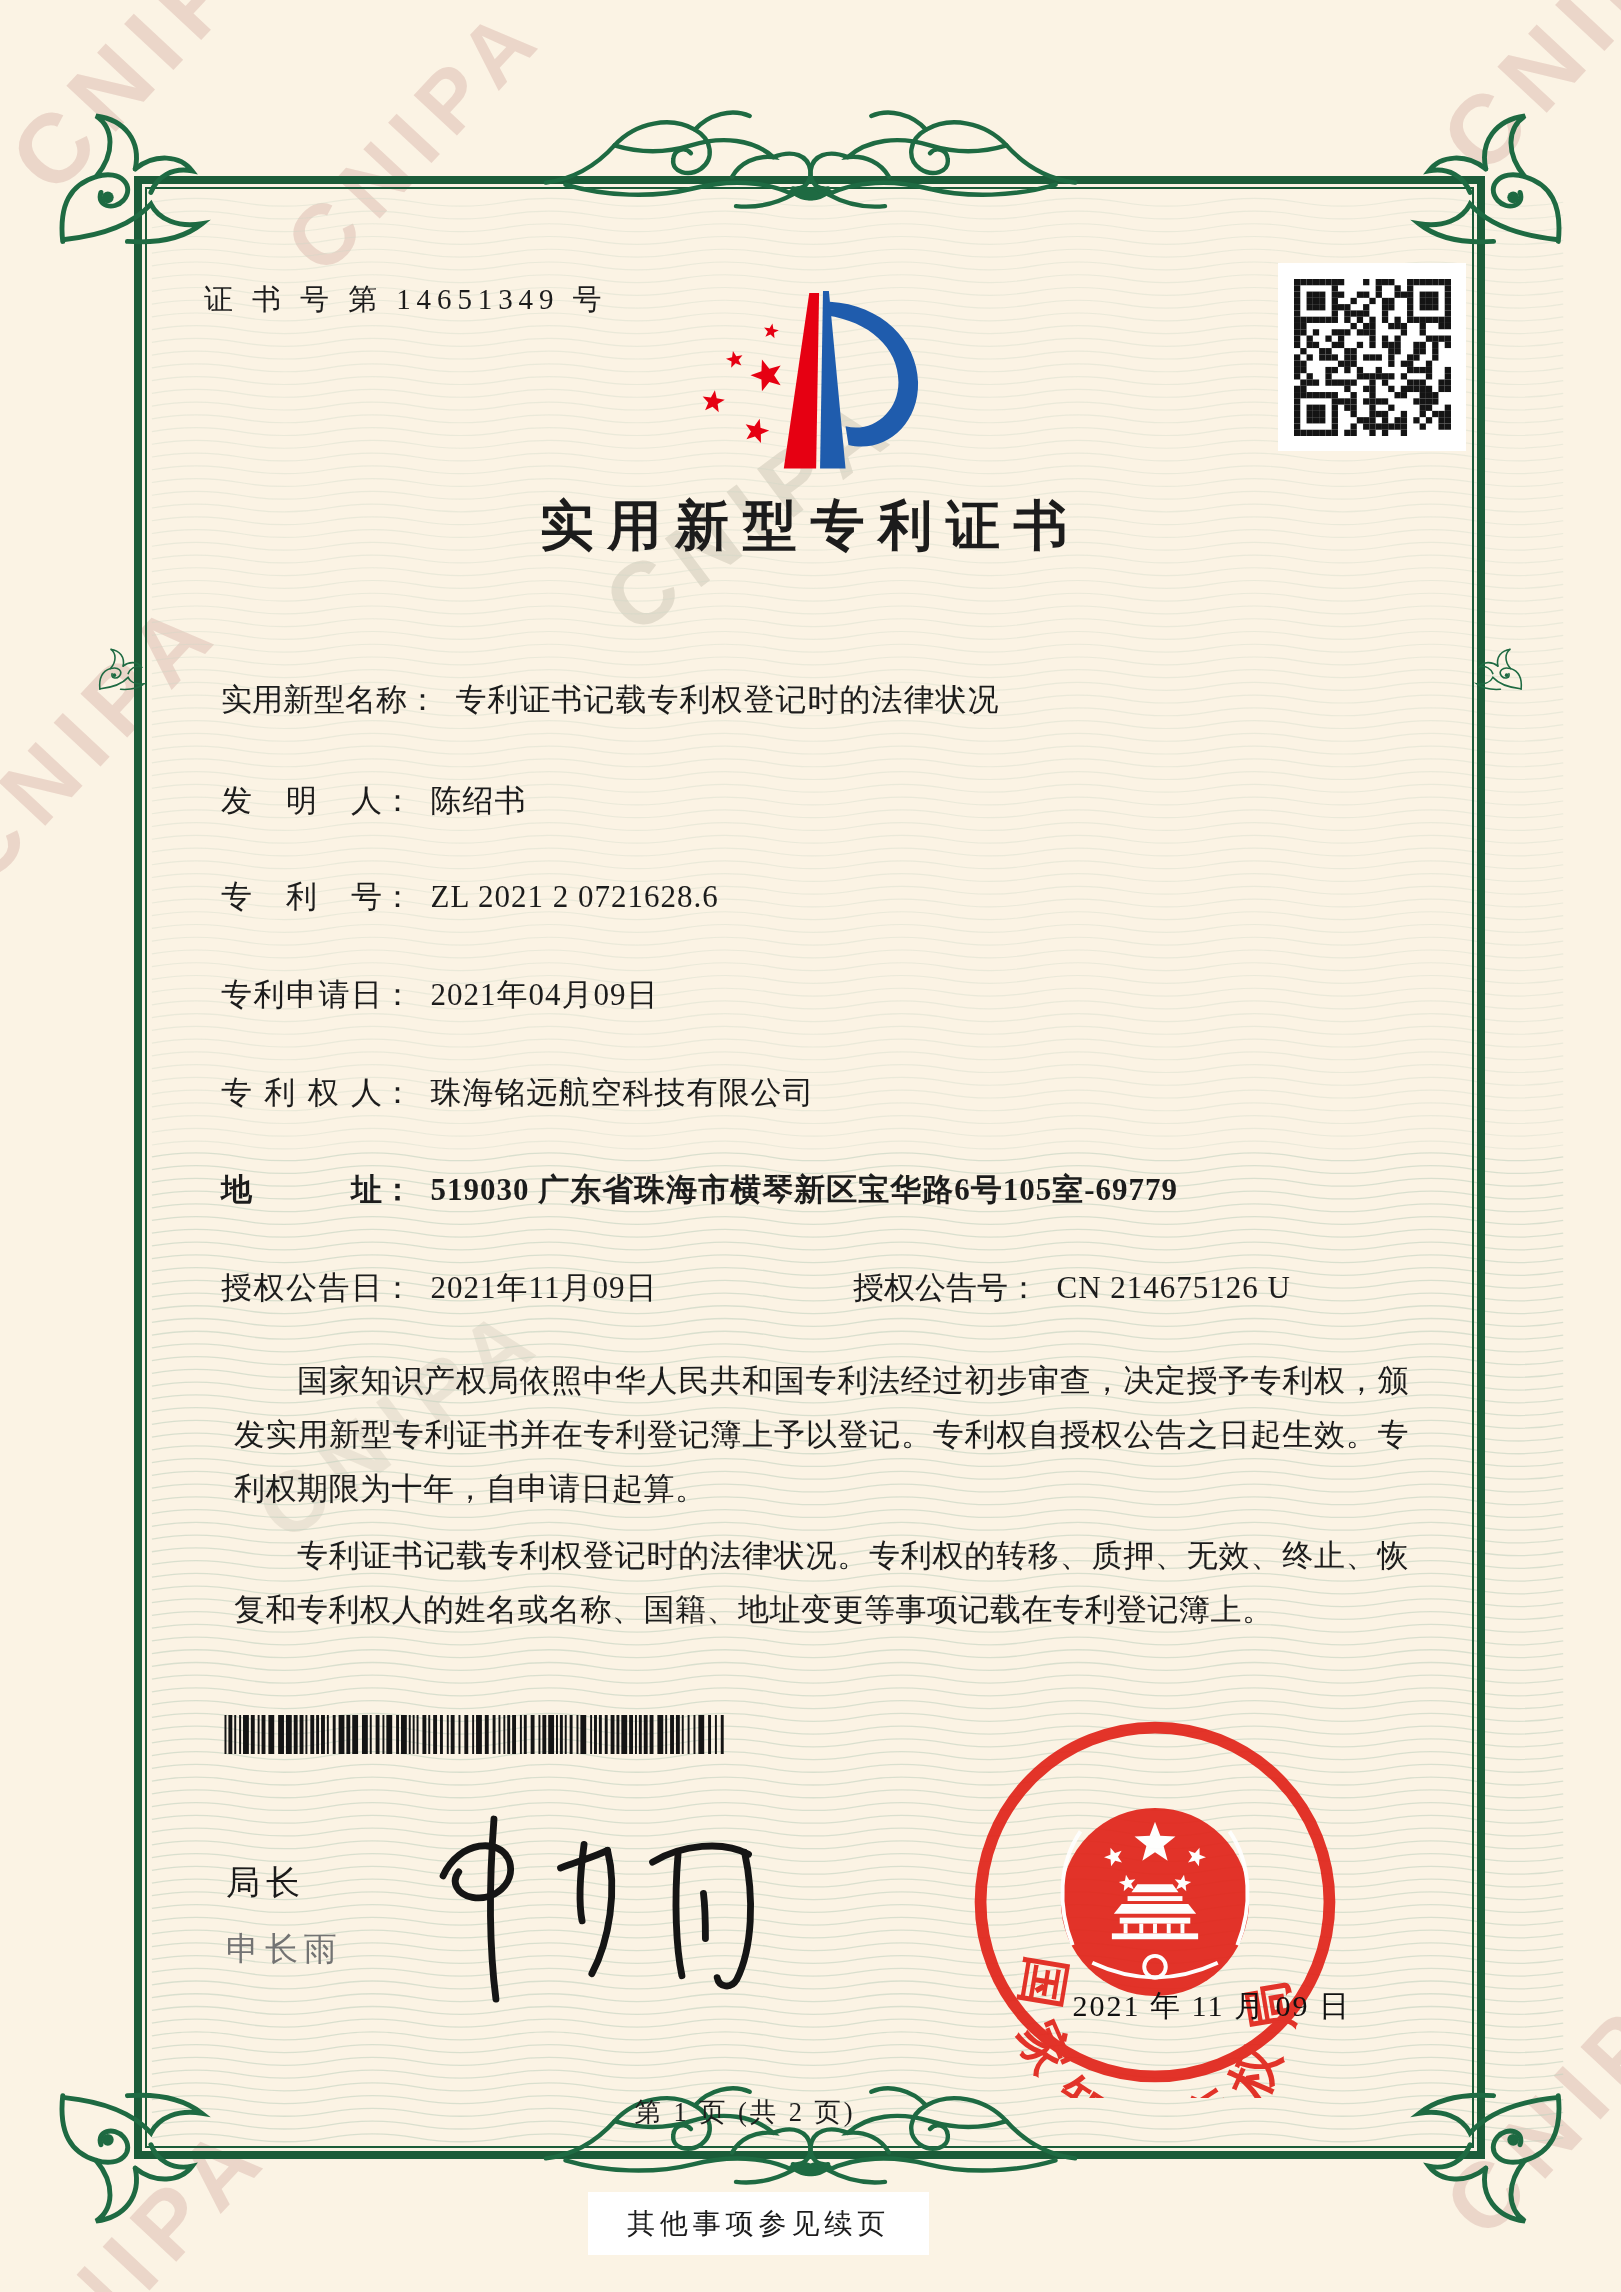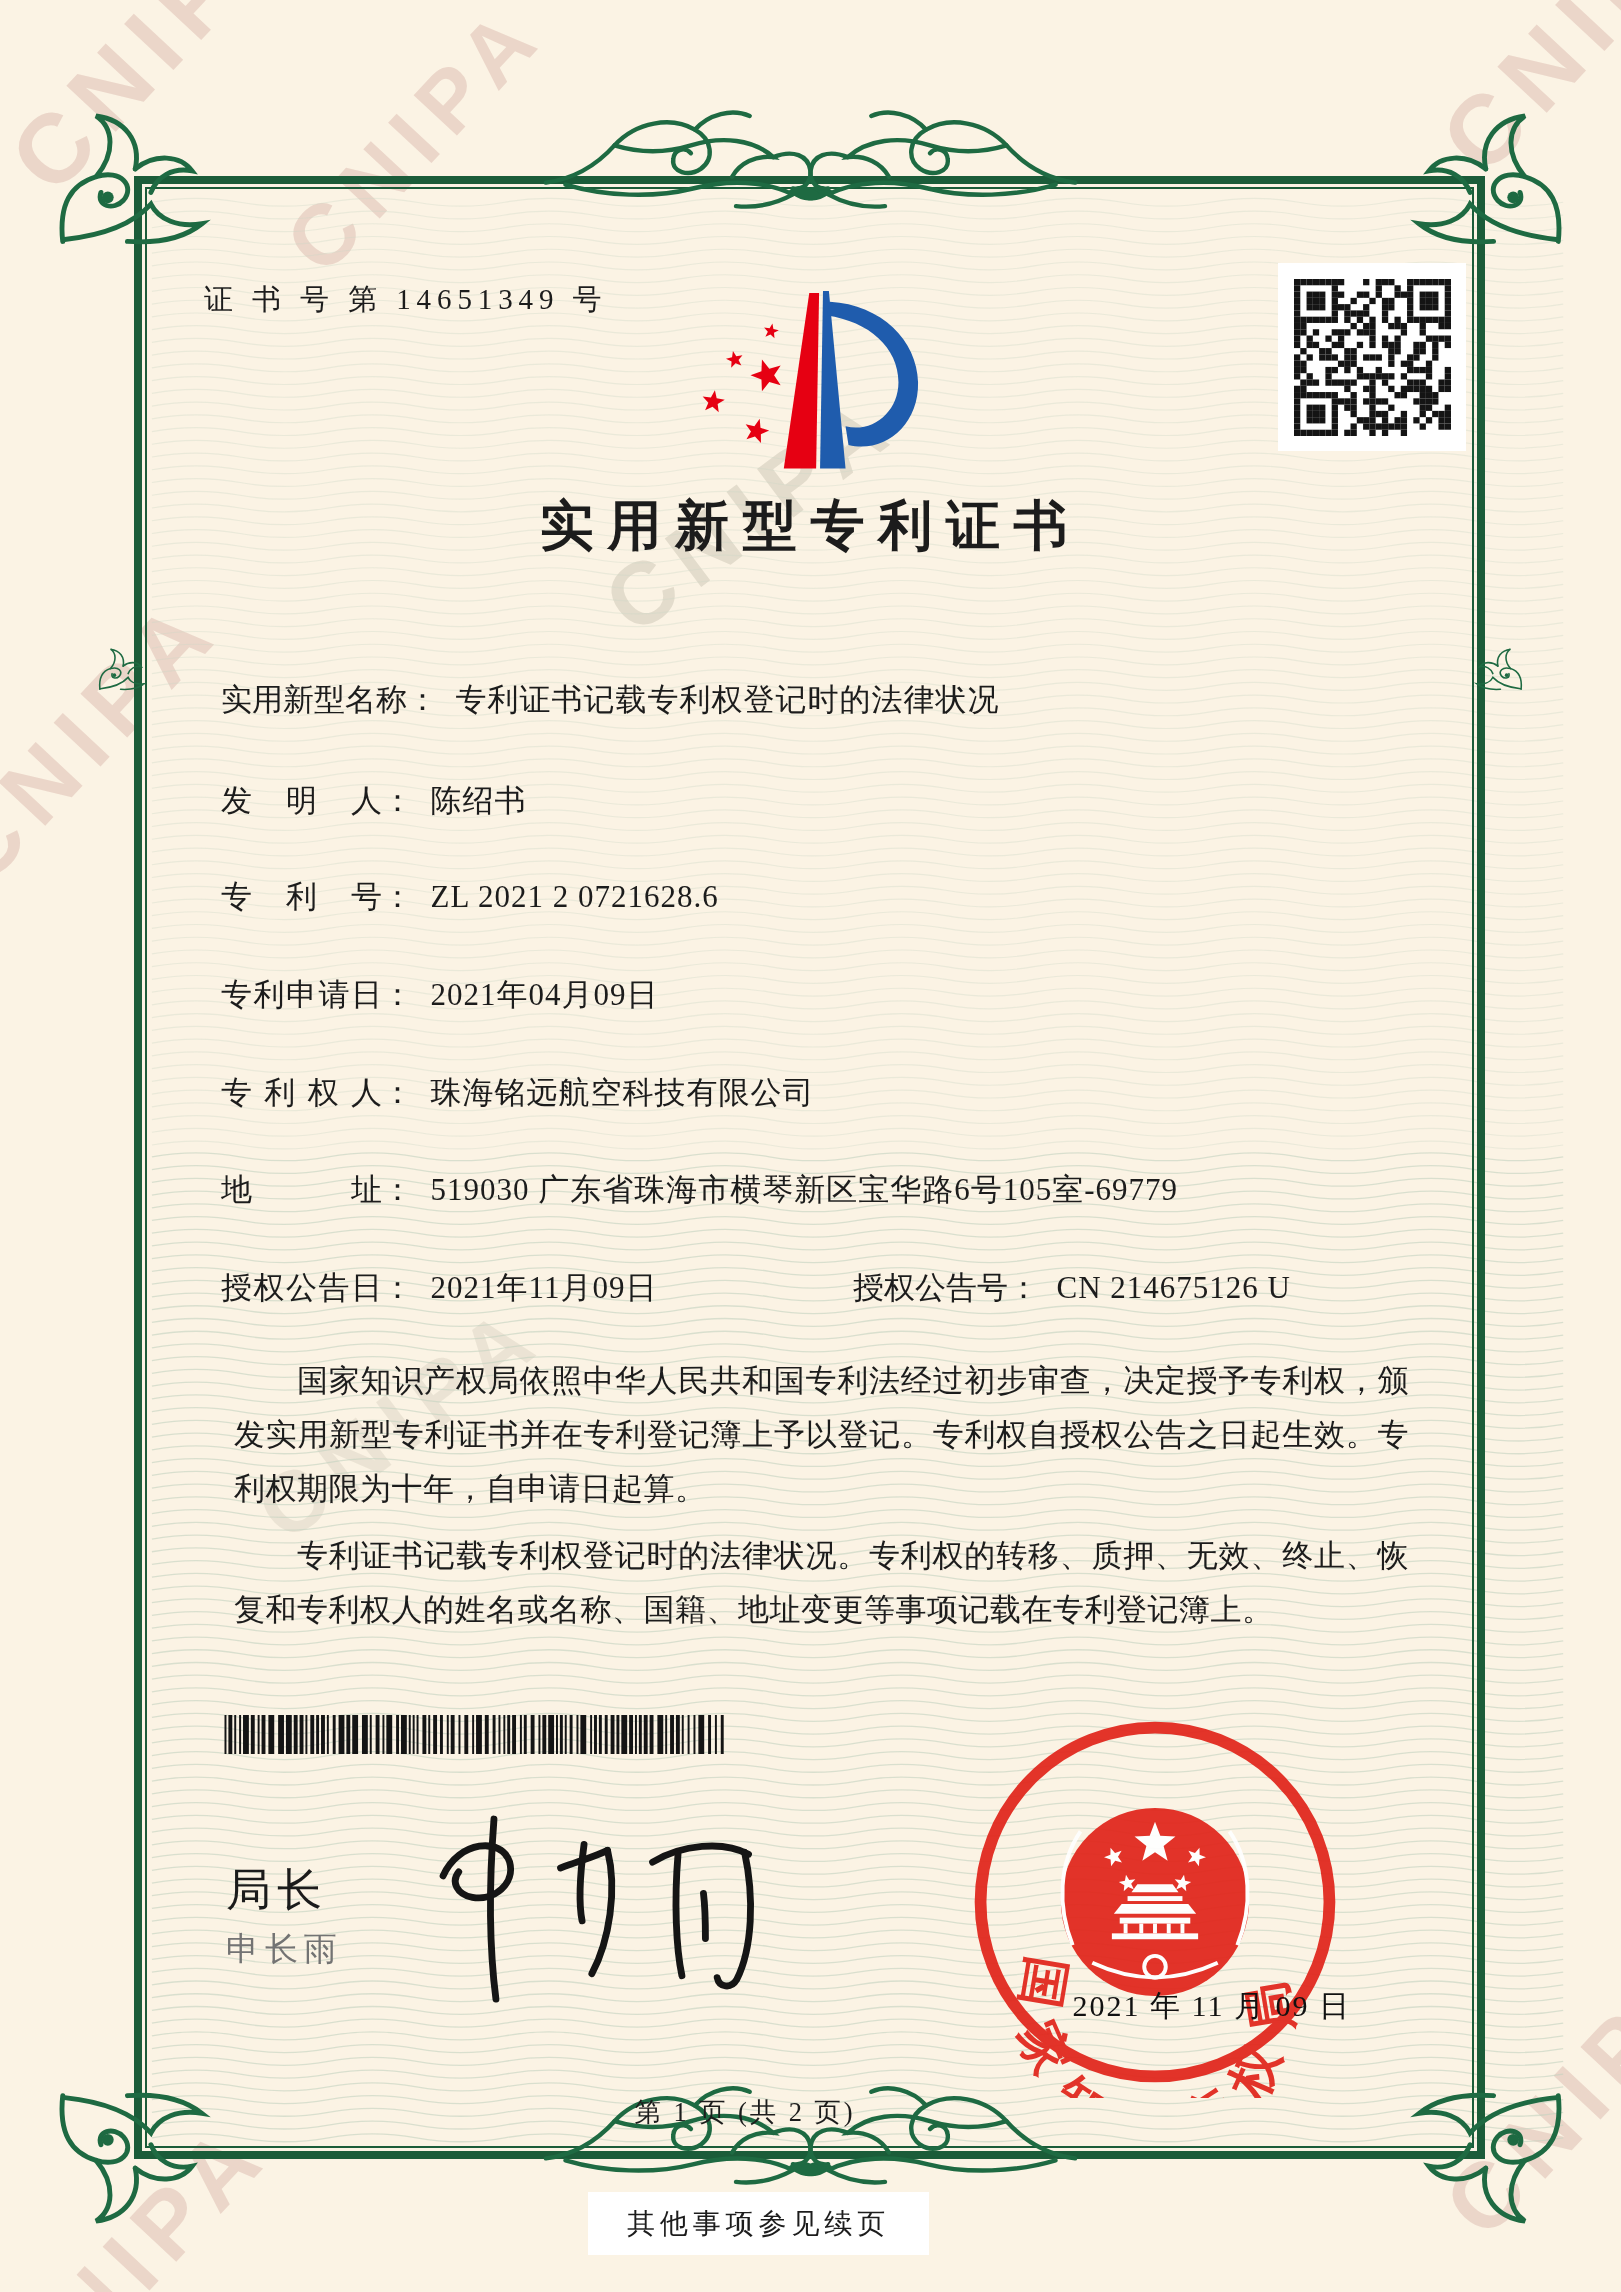--- a/index.html
+++ b/index.html
@@ -44,21 +44,21 @@
   .field-value{display:inline-block;margin-left:9.8px;vertical-align:top;letter-spacing:1px;}
   .field-group2{position:absolute;left:632px;top:0;}
   .field-group2 .field-label{width:auto;text-align:left;text-align-last:auto;}
   .body-text{position:absolute;left:221px;top:1341px;width:1201px;}
   .body-text p{
     margin:13px;font-size:31px;line-height:54px;text-indent:63px;
     text-align:justify;letter-spacing:0.5px;
   }
   .barcode{position:absolute;left:223px;top:1715px;}
   .officer-title{
-    position:absolute;left:226px;top:1860px;font-size:45px;letter-spacing:5.9px;
+    position:absolute;left:226px;top:1860px;font-size:34px;letter-spacing:5.9px;
     font-family:"Liberation Sans","DejaVu Sans",sans-serif;color:#1b1b1b;
   }
   .officer-name{
     position:absolute;left:226px;top:1927px;font-size:33px;letter-spacing:5.9px;
     font-family:"Liberation Sans","DejaVu Sans",sans-serif;color:#737373;
   }
   .signature{position:absolute;left:400px;top:1811px;}
   .seal{position:absolute;left:959px;top:1706px;}
   .seal-date{
     position:absolute;left:959px;top:1986px;width:392px;text-align:right;
@@ -481,21 +481,21 @@
     <span class="field-value">ZL 2021 2 0721628.6</span>
   </div>
   <div class="field-row" style="top:973px;">
     <span class="field-label">专利申请日</span><span class="field-colon">：</span>
     <span class="field-value">2021年04月09日</span>
   </div>
   <div class="field-row" style="top:1071px;">
     <span class="field-label">专利权人</span><span class="field-colon">：</span>
     <span class="field-value">珠海铭远航空科技有限公司</span>
   </div>
-  <div class="field-row" style="top:1168px;">
+  <div class="field-row" style="top:1168px;font-weight:bold;">
     <span class="field-label">地址</span><span class="field-colon">：</span>
     <span class="field-value">519030 广东省珠海市横琴新区宝华路6号105室-69779</span>
   </div>
   <div class="field-row" style="top:1266px;">
     <span class="field-label">授权公告日</span><span class="field-colon">：</span>
     <span class="field-value">2021年11月09日</span>
     <span class="field-group2">
       <span class="field-label">授权公告号</span><span class="field-colon">：</span>
       <span class="field-value">CN 214675126 U</span>
     </span>

